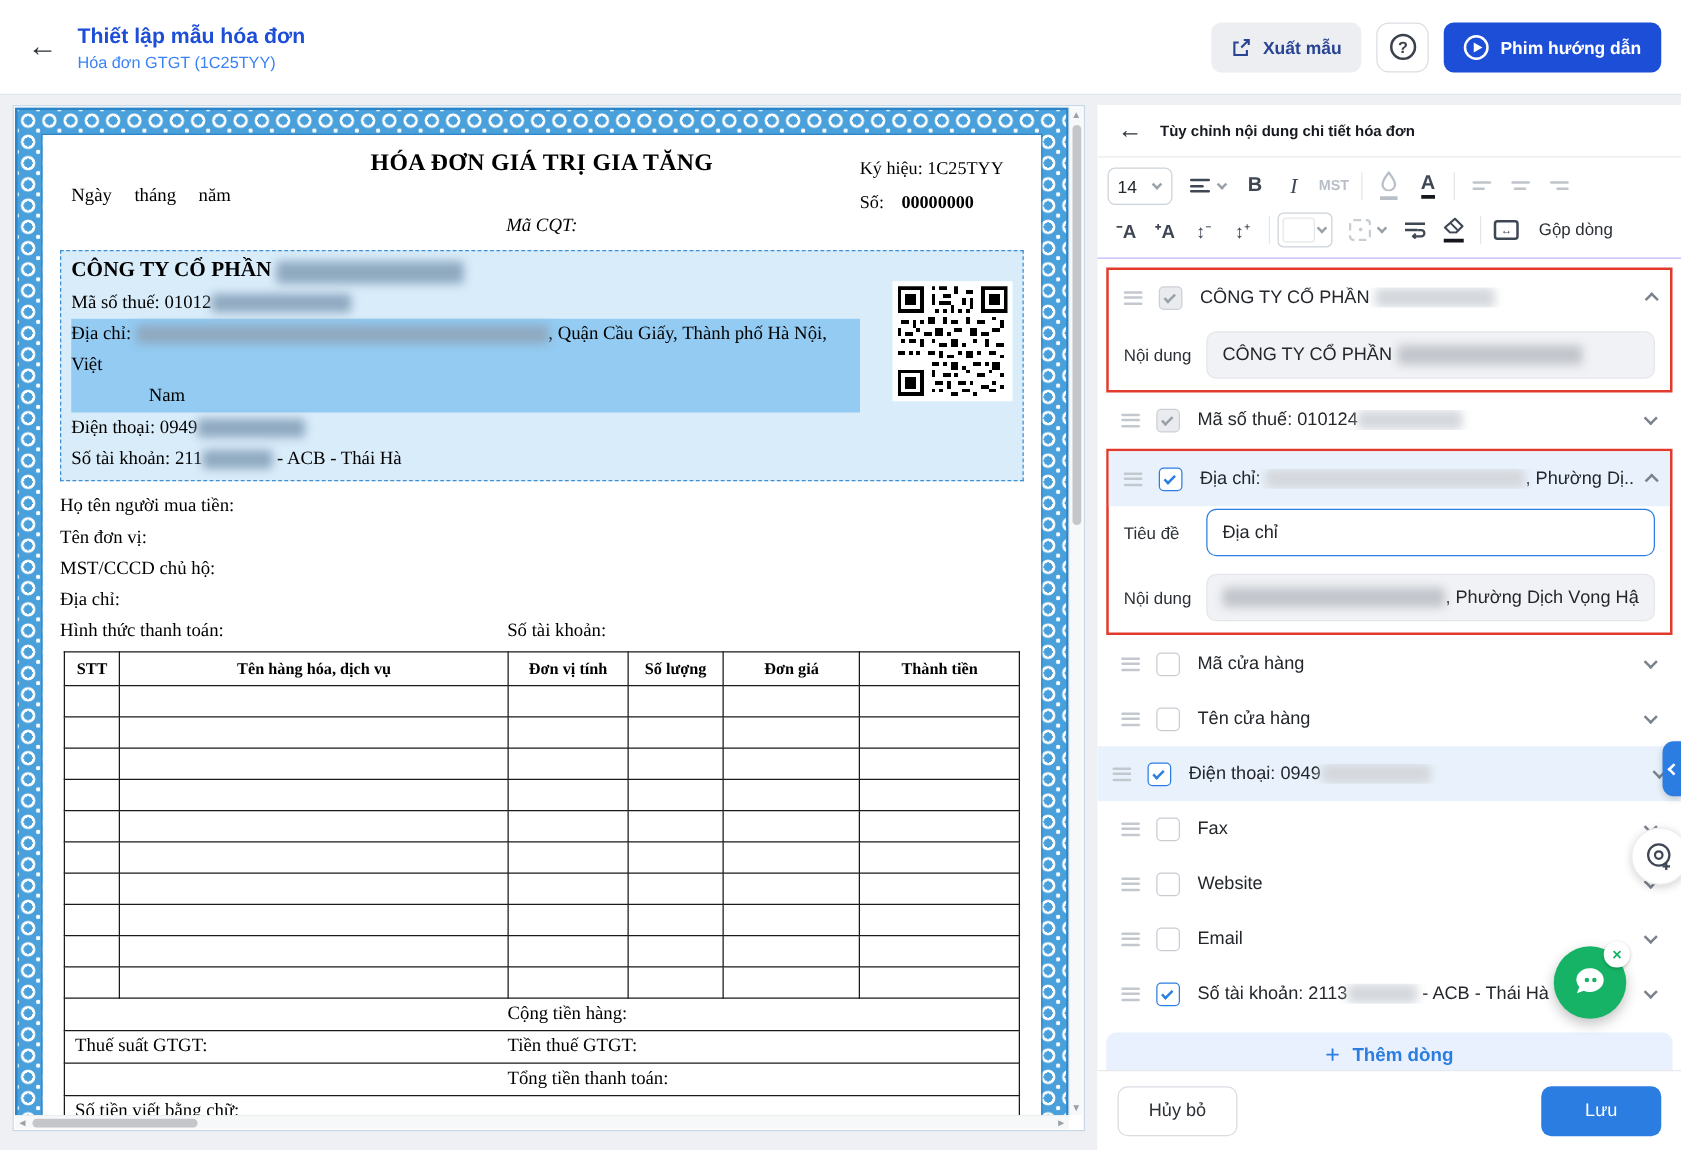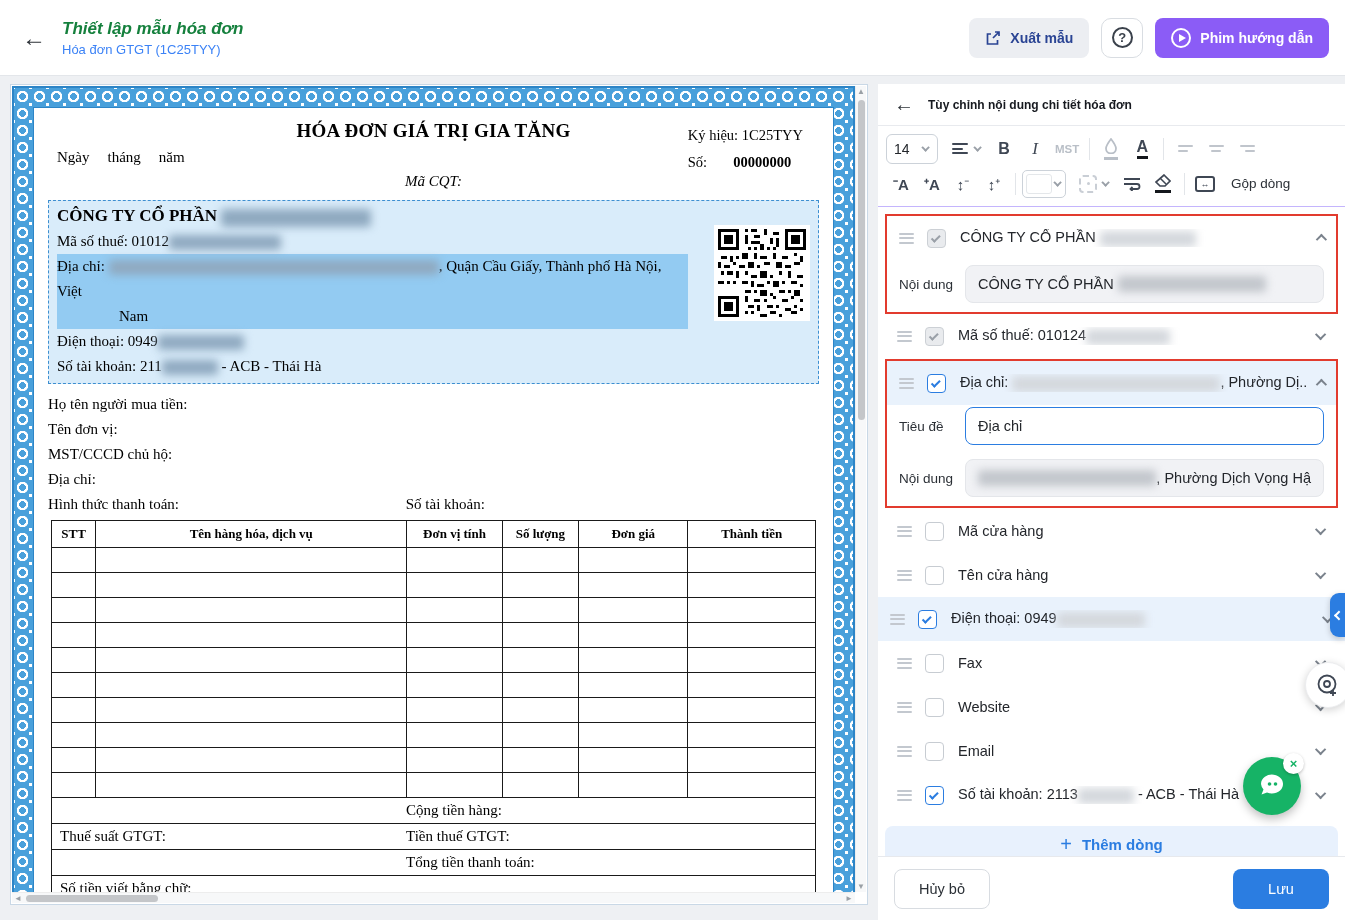--- a/index.html
+++ b/index.html
@@ -2,43 +2,43 @@
 <html><head>
 <meta charset="utf-8">
 <style>
   *{margin:0;padding:0;box-sizing:border-box;}
   html,body{width:1345px;height:920px;overflow:hidden;}
   body{font-family:"Liberation Sans",sans-serif;background:#eef0f3;position:relative;color:#23262b;}
 
   
   .tophdr{position:absolute;left:0;top:0;width:1345px;height:76px;background:#fff;border-bottom:1px solid #e3e6ea;display:flex;align-items:center;padding:0 16px;}
   .backarrow{font-size:24px;color:#2b3036;margin:0 16px 0 6px;cursor:pointer;}
-  .ttl{font-size:17px;font-weight:bold;color:#15803d;font-style:italic;}
+  .ttl{font-size:17px;font-weight:bold;color:#1d4ed8;}
   .subttl{font-size:13px;color:#3b82f6;margin-top:3px;}
   .hdr-right{margin-left:auto;display:flex;align-items:center;gap:12px;}
   .btn-export{height:40px;padding:0 16px;border-radius:8px;background:#eceef2;border:none;display:flex;align-items:center;gap:8px;font-size:14px;font-weight:bold;color:#2a4494;cursor:pointer;}
   .btn-help{width:42px;height:40px;border-radius:10px;background:#fff;border:1px solid #d9dde2;display:flex;align-items:center;justify-content:center;cursor:pointer;}
   .qmark{width:21px;height:21px;border:2px solid #3a414b;border-radius:50%;display:flex;align-items:center;justify-content:center;font-size:13px;font-weight:bold;color:#3a414b;}
-  .btn-guide{height:40px;padding:0 16px;border-radius:8px;background:#8b5cf6;border:none;display:flex;align-items:center;gap:9px;font-size:14px;font-weight:bold;color:#fff;cursor:pointer;}
+  .btn-guide{height:40px;padding:0 16px;border-radius:8px;background:#1d4ed8;border:none;display:flex;align-items:center;gap:9px;font-size:14px;font-weight:bold;color:#fff;cursor:pointer;}
   .playico{width:20px;height:20px;border:2px solid #fff;border-radius:50%;display:flex;align-items:center;justify-content:center;}
   .playico i{display:block;width:0;height:0;border-left:7px solid #fff;border-top:4.5px solid transparent;border-bottom:4.5px solid transparent;margin-left:2px;}
 
   
   .inv-card{position:absolute;left:10px;top:84px;width:858px;height:821px;background:#fff;border:1px solid #c9d8e6;}
   .inv-viewport{position:absolute;left:1px;top:1px;right:12px;bottom:12px;overflow:hidden;}
   .inv-border{position:absolute;left:0;top:0;right:0;min-height:900px;background-color:#49a0db;
     background-image:radial-gradient(circle at 50% 50%, rgba(255,255,255,0) 3.5px, #fff 3.5px, #fff 5.5px, rgba(255,255,255,0) 6px),radial-gradient(circle at 50% 50%, #fff 1.5px, rgba(255,255,255,0) 2px);
     background-size:17px 17px,17px 17px;background-position:0 0,8px 8px;padding:20px;border:2px solid #2d85c7;}
   .inv-paper{background:#fff;outline:1px solid #2d85c7;padding:6px 14px 30px 14px;min-height:840px;font-family:"Liberation Serif",serif;font-size:15px;color:#000;position:relative;}
   .inv-title{ text-align:center;font-size:19px;font-weight:bold;margin-top:6px;letter-spacing:.3px;}
   .inv-date{ margin-top:7px;}
   .inv-date span{margin:0 9px;}
   .inv-cqt{text-align:center;font-style:italic;margin-top:7px;}
   .inv-serial{position:absolute;right:30px;top:14px;font-size:14.5px;line-height:27px;}
-  .inv-serial b{margin-left:26px;}
+  .inv-serial b{margin-left:14px;}
   .blur{display:inline-block;vertical-align:middle;border-radius:3px;filter:blur(4px);}
   .b-blue{background:#8fa9c0;}
   .b-gray{background:#c2c6cc;}
   .b-lite{background:#d4d8dd;}
 
   .companybox{margin-top:10px;background:#d9ecfa;border:1px dashed #3d8fd1;position:relative;padding:2px 130px 4px 8px;line-height:25px;}
   .cname{font-size:17px;font-weight:bold;}
   .addr-hl{background:#93cbf2;display:block;}
   .addr-wrap2{display:block;margin-left:62px;}
   .qr{position:absolute;right:8px;top:24px;width:96px;height:96px;background:#fff;display:flex;align-items:center;justify-content:center;}

